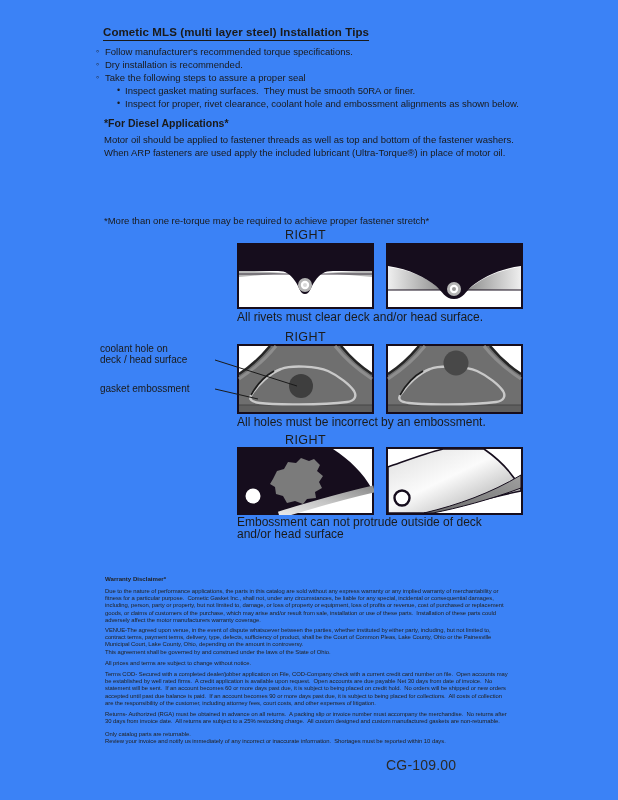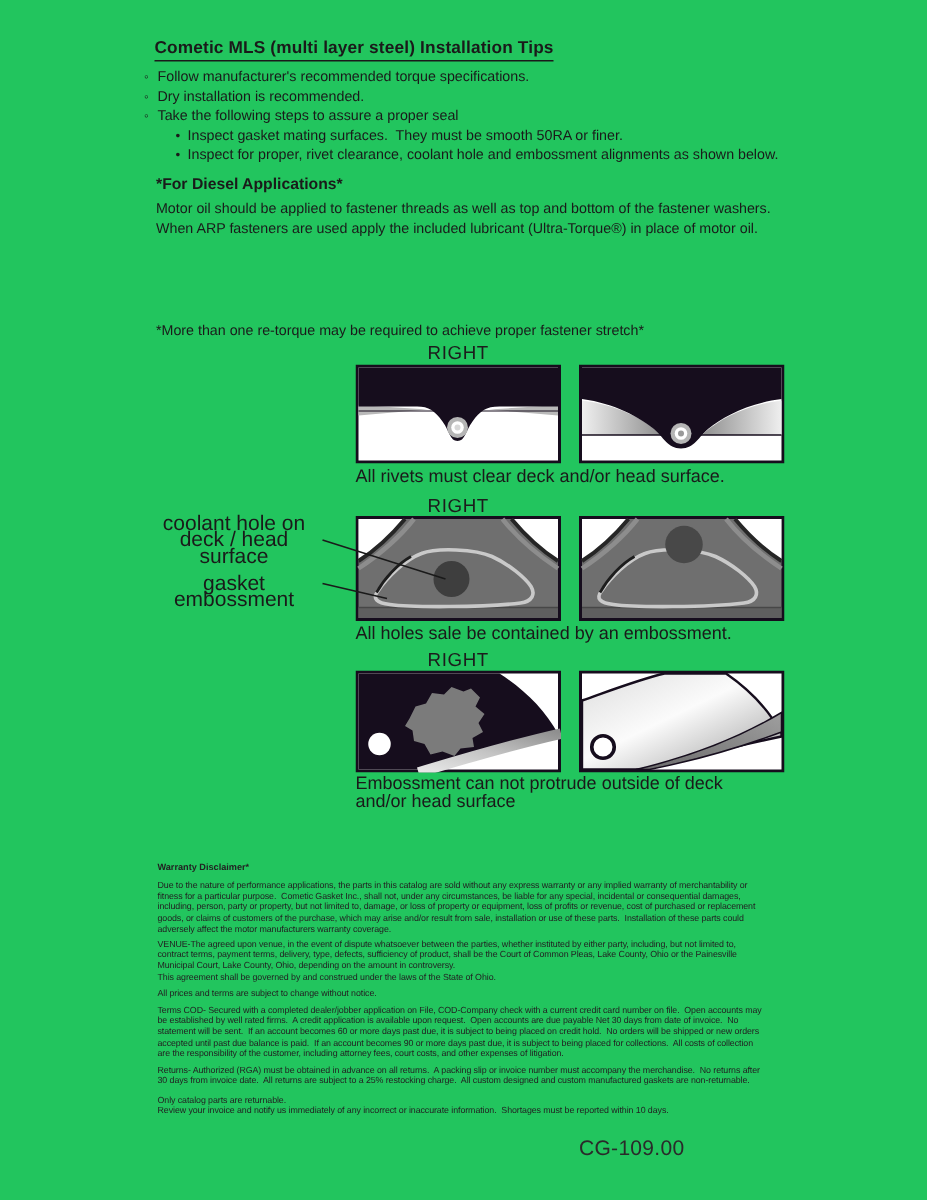--- a/index.html
+++ b/index.html
@@ -1,35 +1,35 @@
 <!DOCTYPE html>
 <html><head>
 <meta charset="utf-8">
 <style>
   * { margin:0; padding:0; box-sizing:border-box; }
   html,body { background:#ffffff; }
-  .page { position:relative; width:618px; height:800px; background:#22c55e;
+  .page { position:relative; width:618px; height:800px; background:#3b82f6;
           font-family:"Liberation Sans", sans-serif; color:#1a1a1a; overflow:hidden; }
   .abs { position:absolute; }
   .title { font-weight:bold; font-size:11.5px; letter-spacing:0.1px;
            border-bottom:1.5px solid #1a1a1a; padding-bottom:2px; display:inline-block; }
   .body-text { font-size:9.5px; line-height:13px; white-space:pre-wrap; }
   .bullets { font-size:9.5px; line-height:13px; width:470px; }
   .bullet-row { display:flex; }
   .bullet-row .marker { width:9px; flex:0 0 9px; font-size:9px; }
   .bullet-row.sub { margin-left:21px; }
   .bullet-row.sub .marker { width:8px; flex:0 0 8px; }
   .bullet-text { white-space:pre-wrap; }
   .heading2 { font-weight:bold; font-size:10.5px; }
   .rw-row { display:flex; width:286px; justify-content:space-between;flex-direction:column; }
   .rw-label { width:137px; text-align:center; font-size:12.5px; letter-spacing:0.4px; color:#1c1c1c; }
   .img-row { display:flex; gap:12px; }
   .diagram-img { display:block; }
   .caption { font-size:12px; line-height:11.5px; white-space:pre-wrap; }
-  .annot { font-size:14px; line-height:11px; text-align:center; width:112px; white-space:pre-wrap; }
+  .annot { font-size:10px; line-height:11px; text-align:left; width:112px; white-space:pre-wrap; }
   .small { font-size:5.9px; line-height:7.2px; white-space:pre-wrap; letter-spacing:-0.05px; color:#222; }
   .small-head { font-weight:bold; font-size:6.1px; color:#222; }
   .pageno { font-size:14px; letter-spacing:0.2px; color:#2a2a2a; }
 </style>
 </head>
 <body>
 
 <div class="page">
 
   <div class="abs" style="left:103px; top:22px;">
@@ -137,21 +137,21 @@
     </svg>
   </div>
 
   <div class="abs annot" style="left:100px; top:343px;">coolant hole on
 deck / head surface</div>
   <div class="abs annot" style="left:100px; top:383px;">gasket embossment</div>
   <svg class="abs" style="left:100px; top:338px;" width="200" height="70" viewBox="0 0 200 70">
     <line x1="115" y1="22" x2="197" y2="48" stroke="#1a1a1a" stroke-width="1"></line>
     <line x1="115" y1="51" x2="158" y2="61" stroke="#1a1a1a" stroke-width="1"></line>
   </svg>
-  <div class="abs caption" style="left:237px; top:417px;">All holes sale be contained by an embossment.</div>
+  <div class="abs caption" style="left:237px; top:417px;">All holes must be incorrect by an embossment.</div>
 
   <div class="abs rw-row" style="left:237px; top:433px;">
     <span class="rw-label">RIGHT</span>
     <span class="rw-label">WRONG</span>
   </div>
   <div class="abs img-row" style="left:237px; top:447px;">
     <svg class="diagram-img" width="137" height="68" viewBox="0 0 137 68">
       <defs>
         <linearGradient id="r3s" x1="0" y1="1" x2="1" y2="0">
           <stop offset="0" stop-color="#e9e9e9"></stop>

